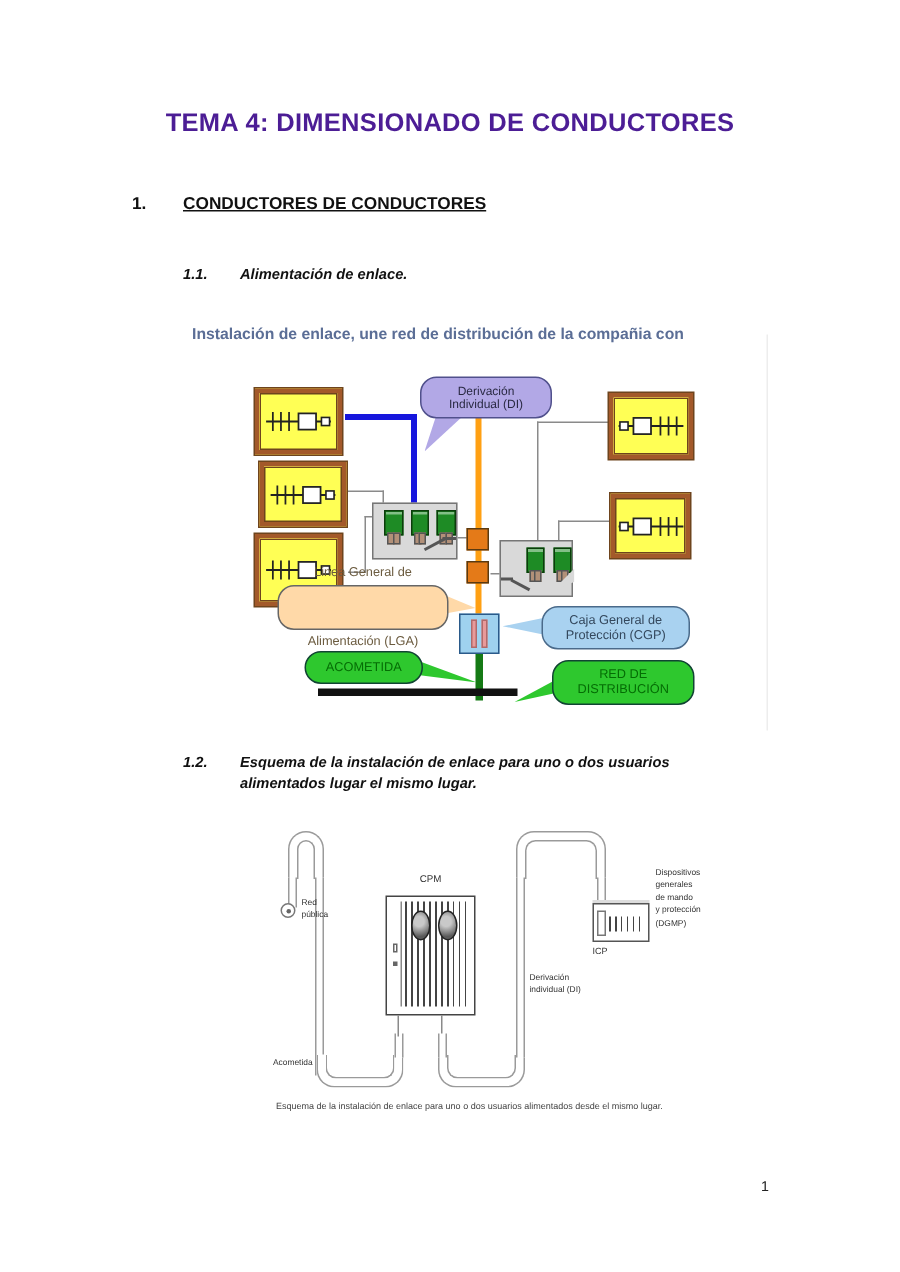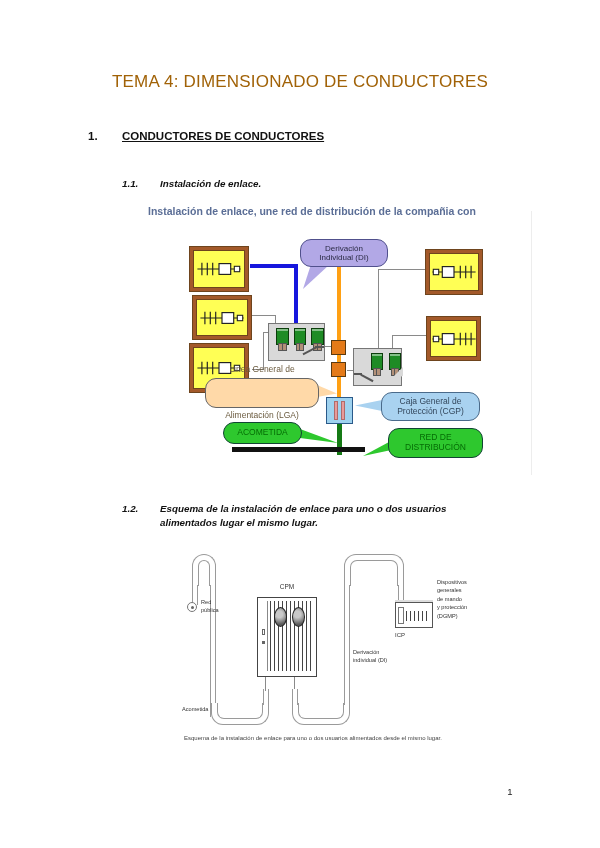--- a/index.html
+++ b/index.html
@@ -1,25 +1,25 @@
 <!DOCTYPE html>
 <html style="--heading_blue: #5b6e96; --yellow_box: #ffff55; --box_border: #a3592a; --purple_bubble: #b2a8e6; --orange_line: #ffa013; --orange_square: #e47a18; --peach_bubble: #ffd9a8; --blue_bubble: #a9d2f0; --green_bubble: #2ec82e; --green_text: #056d05; --gray_box: #d9d9d9; --meter_green: #1e8b25; --cgp_fill: #9fd2ef; --pink_bar: #e89a9a; --di_blue: #1616dd; --acometida_green: #157a15;"><head>
 <meta charset="utf-8">
 <style>
   html,body{margin:0;padding:0;background:#fff;}
   #page{position:relative;width:600px;height:848px;background:#fff;overflow:hidden;
         font-family:"Liberation Sans",sans-serif;color:#111;}
   .a{position:absolute;box-sizing:border-box;}
-  .title{left:0;right:0;top:72px;text-align:center;font-size:17px;font-weight:normal;letter-spacing:.2px;color:#a16207;}
+  .title{left:0;right:0;top:72px;text-align:center;font-size:17px;font-weight:bold;letter-spacing:.2px;color:#4c1d95;}
   .h1num{left:88px;top:130px;font-size:11.5px;font-weight:bold;}
   .h1txt{left:122px;top:130px;font-size:11.5px;font-weight:bold;text-decoration:underline;}
   .h2num{font-size:9.8px;font-weight:bold;font-style:italic;}
   .h2txt{font-size:9.8px;font-weight:bold;font-style:italic;}
   
-  #d1{left:125px;top:203px;width:388px;height:275px;margin-left:20px;}
+  #d1{left:125px;top:215px;width:388px;height:275px;}
   .d1head{font-size:10.5px;font-weight:bold;color:var(--heading_blue);}
   .ybox{background:var(--yellow_box);border:3px solid var(--box_border);
         box-shadow:0 0 0 1px #6e441d, inset 0 0 0 1px #6e441d;display:flex;align-items:center;justify-content:center;}
   .mirror{transform:scaleX(-1);}
   .gbox{background:var(--gray_box);border:1px solid #767676;}
   .meterrow{position:absolute;left:0;top:0;right:0;display:flex;gap:5px;padding:4px 0 0 7px;}
   .meter{position:relative;width:12px;height:15px;background:var(--meter_green);border:1px solid #0b3d0b;
          box-shadow:inset 0 2px 0 rgba(255,255,255,.45);}
   .meter::before,.meter::after{content:"";position:absolute;bottom:-7px;width:3px;height:6px;
          background:#b29078;border:1px solid #555;}
@@ -45,21 +45,21 @@
 <body>
 
 <div id="page">
 
   <div class="a title">TEMA 4: DIMENSIONADO DE CONDUCTORES</div>
 
   <div class="a h1num">1.</div>
   <div class="a h1txt">CONDUCTORES DE CONDUCTORES</div>
 
   <div class="a h2num" style="left:122px;top:178px;">1.1.</div>
-  <div class="a h2txt" style="left:160px;top:178px;">Instalación de enlace.</div>
+  <div class="a h2txt" style="left:160px;top:178px;">Alimentación de enlace.</div>
 
   <div id="d1" class="a">
     <div class="a d1head" style="left:3px;top:2px;">Instalación de enlace, une red de distribución de la compañia con</div>
     <div class="a" style="left:386px;top:8px;width:1px;height:264px;background:#ededed;"></div>
 
     <div class="a thin" style="left:105px;top:112px;width:26px;height:1px;"></div>
     <div class="a thin" style="left:130px;top:112px;width:1px;height:11px;"></div>
     <div class="a thin" style="left:107px;top:166px;width:12px;height:1px;"></div>
     <div class="a thin" style="left:118px;top:129px;width:1px;height:38px;"></div>
     <div class="a thin" style="left:118px;top:129px;width:6px;height:1px;"></div>

